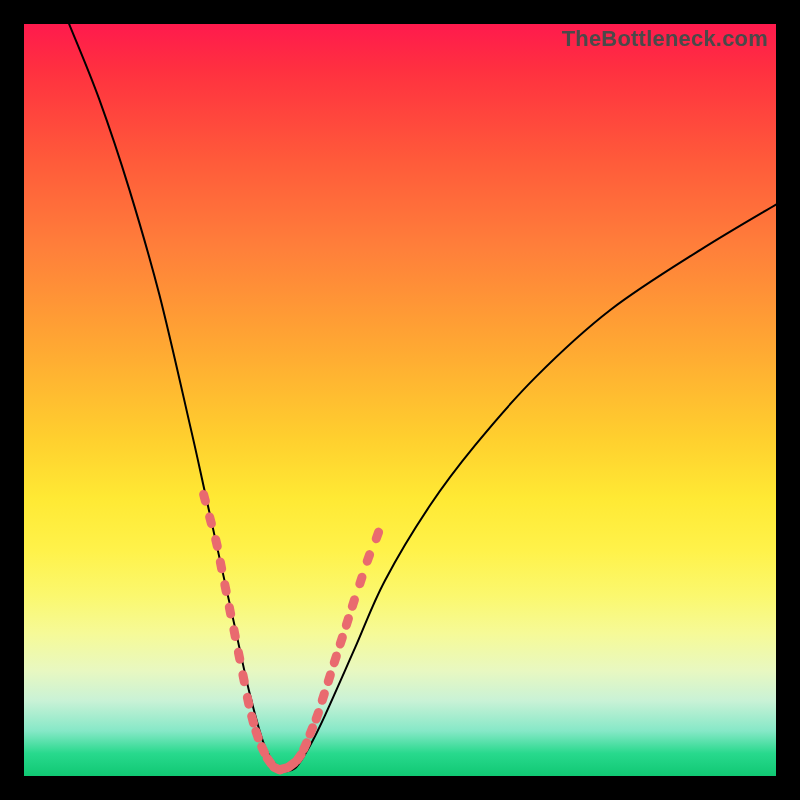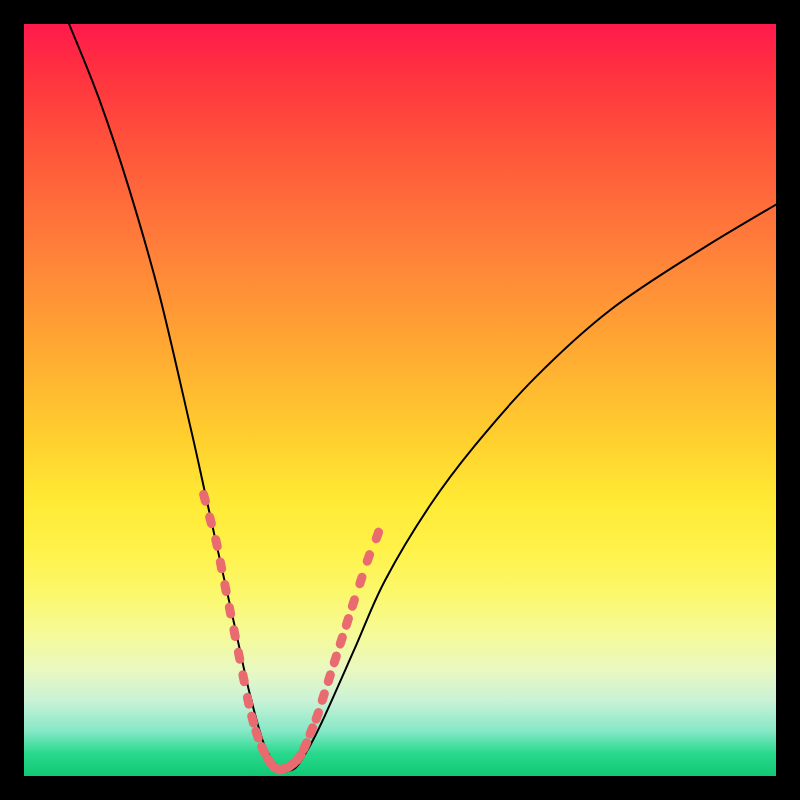--- a/index.html
+++ b/index.html
@@ -116,14 +116,15 @@
           <rect x="303.3" y="630.9" width="16" height="9" rx="4.5" class="marker" transform="rotate(-72.3 311.3 635.4)"></rect>
           <rect x="309.3" y="612.1" width="16" height="9" rx="4.5" class="marker" transform="rotate(-72.3 317.3 616.6)"></rect>
           <rect x="315.4" y="593.3" width="16" height="9" rx="4.5" class="marker" transform="rotate(-72.3 323.4 597.8)"></rect>
           <rect x="321.4" y="574.5" width="16" height="9" rx="4.5" class="marker" transform="rotate(-71.9 329.4 579.0)"></rect>
           <rect x="328.9" y="552.0" width="16" height="9" rx="4.5" class="marker" transform="rotate(-71.6 336.9 556.5)"></rect>
           <rect x="336.4" y="529.4" width="16" height="9" rx="4.5" class="marker" transform="rotate(-69.9 344.4 533.9)"></rect>
           <rect x="345.4" y="506.9" width="16" height="9" rx="4.5" class="marker" transform="rotate(-69.9 353.4 511.4)"></rect>
         </g>
     </svg>
 
+    <div class="watermark">TheBottleneck.com</div>
   </div>
 </div>
 
 </body></html>

